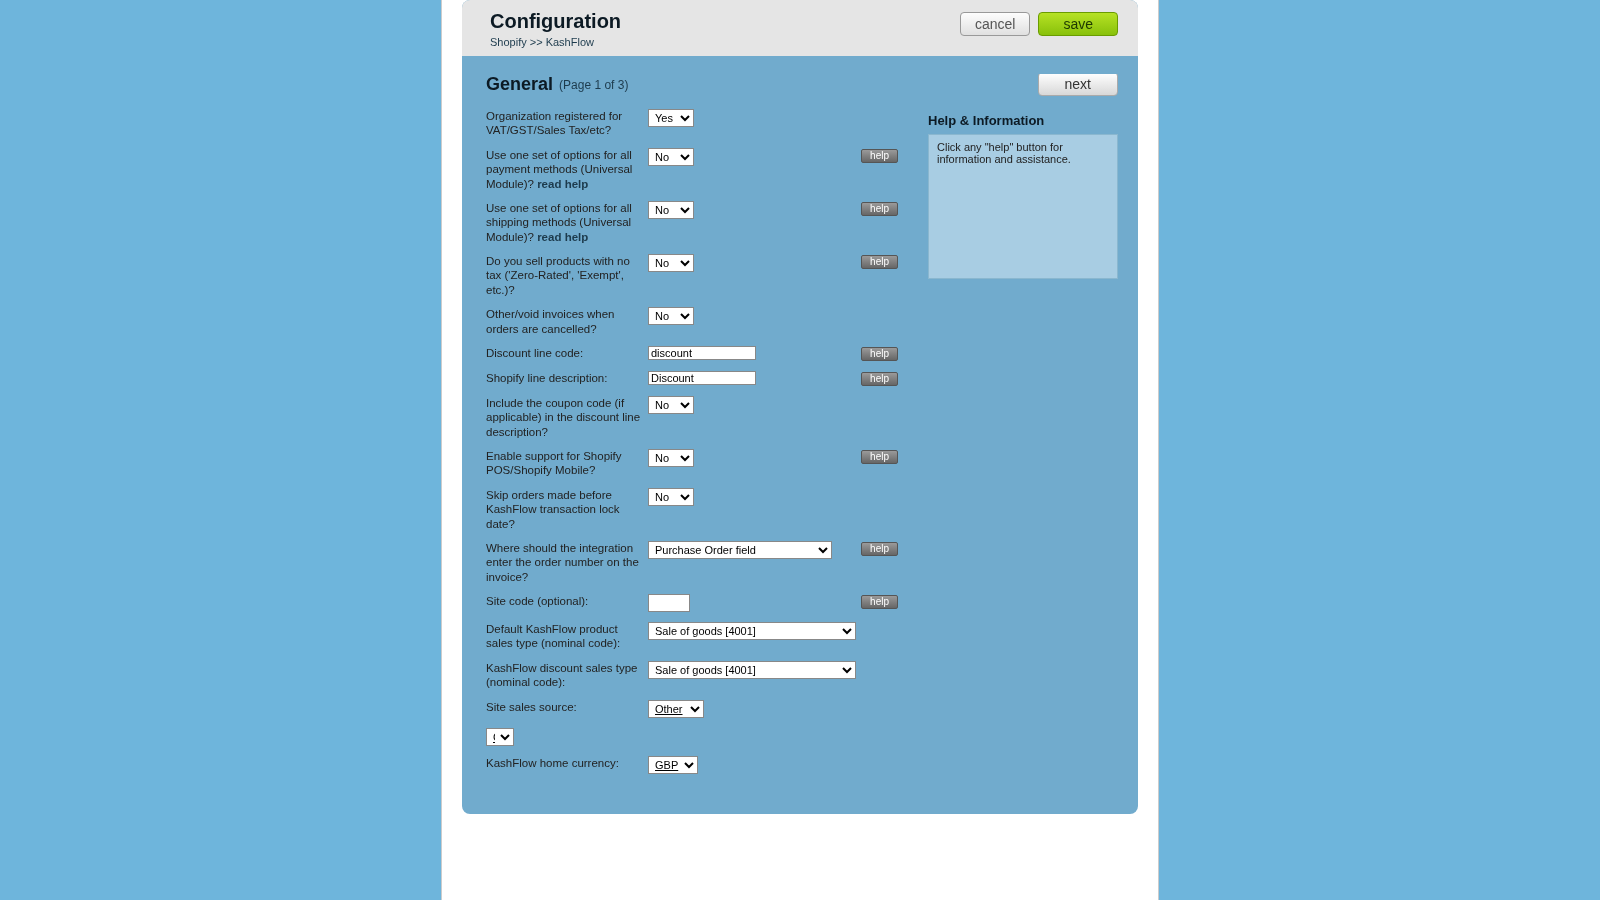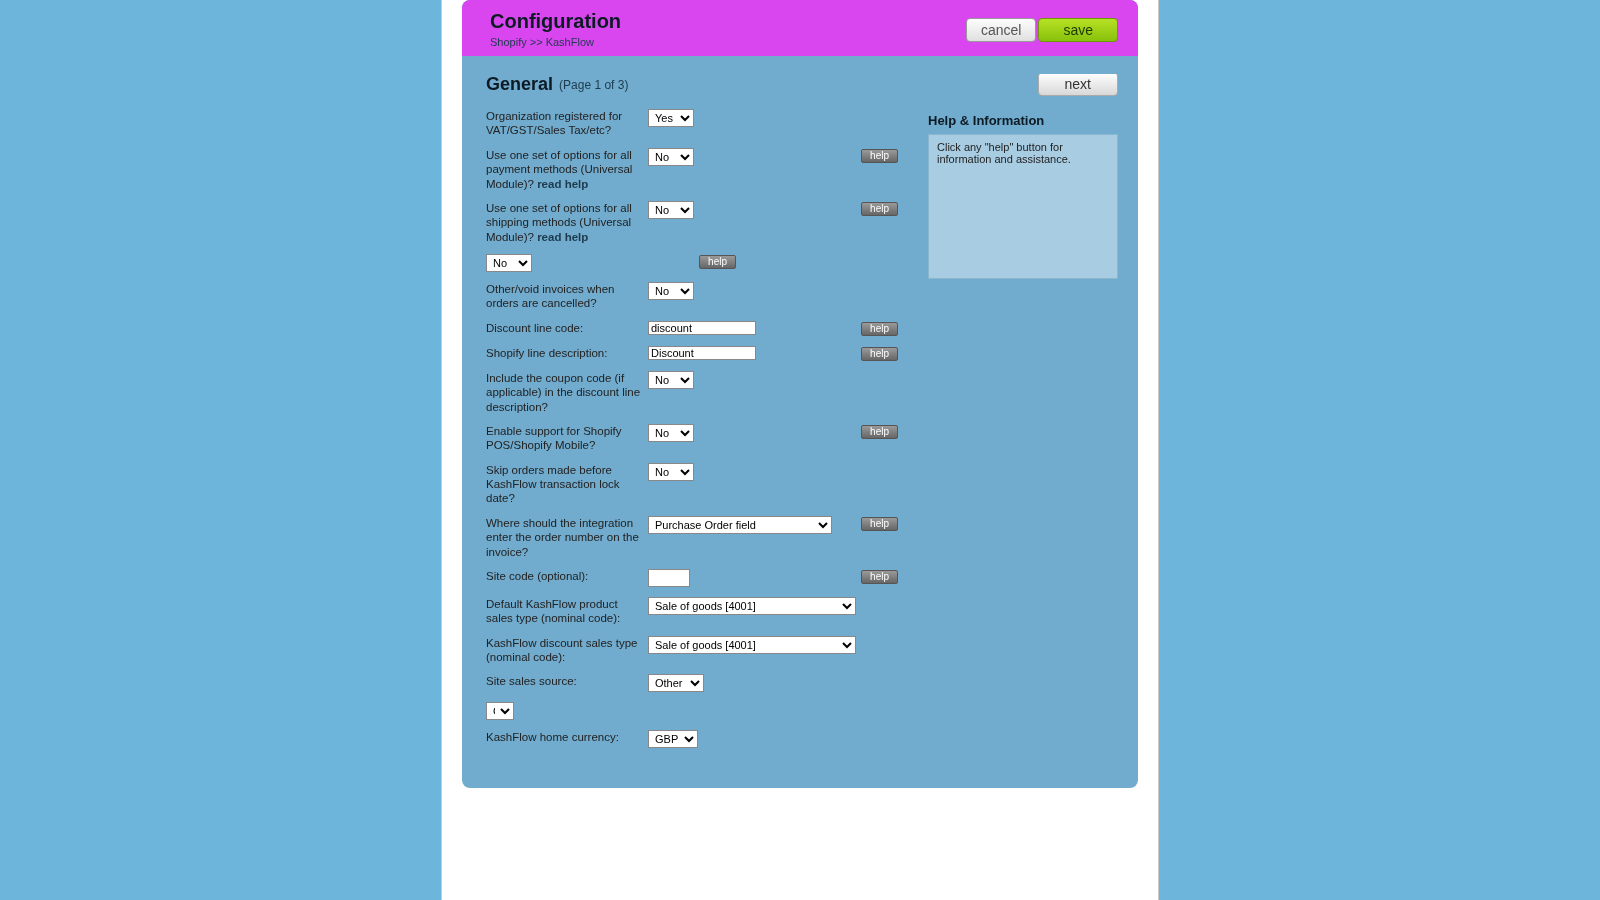--- a/index.html
+++ b/index.html
@@ -19,39 +19,39 @@
   border-left: 1px solid #ccc;
   border-right: 1px solid #ccc;
   padding-bottom: 40px;
 }
 .panel {
   margin: 0 20px;
   background: #71abcd;
   border-radius: 8px;
 }
 .panel-header {
-  background: #d946ef;
+  background: #e5e5e5;
   border-radius: 8px 8px 0 0;
   padding: 10px 20px 8px 28px;
   position: relative;
   display: flex;
-  align-items: center;
+  align-items: flex-start;
 }
 .panel-header h1 {
   font-size: 20px;
   color: #0c1a24;
   font-weight: bold;
   margin-bottom: 3px;
 }
 .panel-header .crumb {
   font-size: 11px;
   color: #1d3b4d;
 }
 .panel-header .hdr-left { flex: 1; }
-.hdr-btns { display: flex; gap: 2px; margin-top: 2px; }
+.hdr-btns { display: flex; gap: 8px; margin-top: 2px; }
 .btn {
   font-size: 14px;
   padding: 3px 14px;
   border-radius: 4px;
   border: 1px solid #999;
   cursor: pointer;
   font-family: Arial;
   background: linear-gradient(#fdfdfd,#e0e0e0);
   color: #555;
 }
@@ -96,21 +96,21 @@
 .form-row .hcol { flex: 0 0 40px; text-align:right; }
 select, input[type=text] {
   font-size: 11px;
   border: 1px solid #888;
   background: #fff;
   padding: 1px 2px;
 }
 select.sm { width: 46px; }
 select.md { width: 184px; }
 select.lg { width: 208px; }
-select.sm2 { width: 56px; }
+select.sm2 { width: 56px; text-decoration: underline; }
 input.tx { width: 108px; height: 14px; }
 input.tx-sm { width: 42px; height: 18px; }
 .help-btn {
   background: linear-gradient(#9a9a9a,#666);
   color:#fff;
   font-size: 10px;
   border: 1px solid #555;
   border-radius: 2px;
   padding: 0 8px;
   height: 14px;
@@ -159,20 +159,21 @@
             <div class="hcol"><button class="help-btn">help</button></div>
           </div>
 
           <div class="form-row">
             <div class="lbl"><span>Use one set of options for all shipping methods (Universal Module)? </span><span class="rh">read help</span></div>
             <div class="ctl"><select class="sm"><option>No</option></select></div>
             <div class="hcol"><button class="help-btn">help</button></div>
           </div>
 
           <div class="form-row">
+            <div class="lbl">Do you sell products with no tax ('Zero-Rated', 'Exempt', etc.)?</div>
             <div class="ctl"><select class="sm"><option>No</option></select></div>
             <div class="hcol"><button class="help-btn">help</button></div>
           </div>
 
           <div class="form-row">
             <div class="lbl">Other/void invoices when orders are cancelled?</div>
             <div class="ctl"><select class="sm"><option>No</option></select></div>
             <div class="hcol"></div>
           </div>
 

